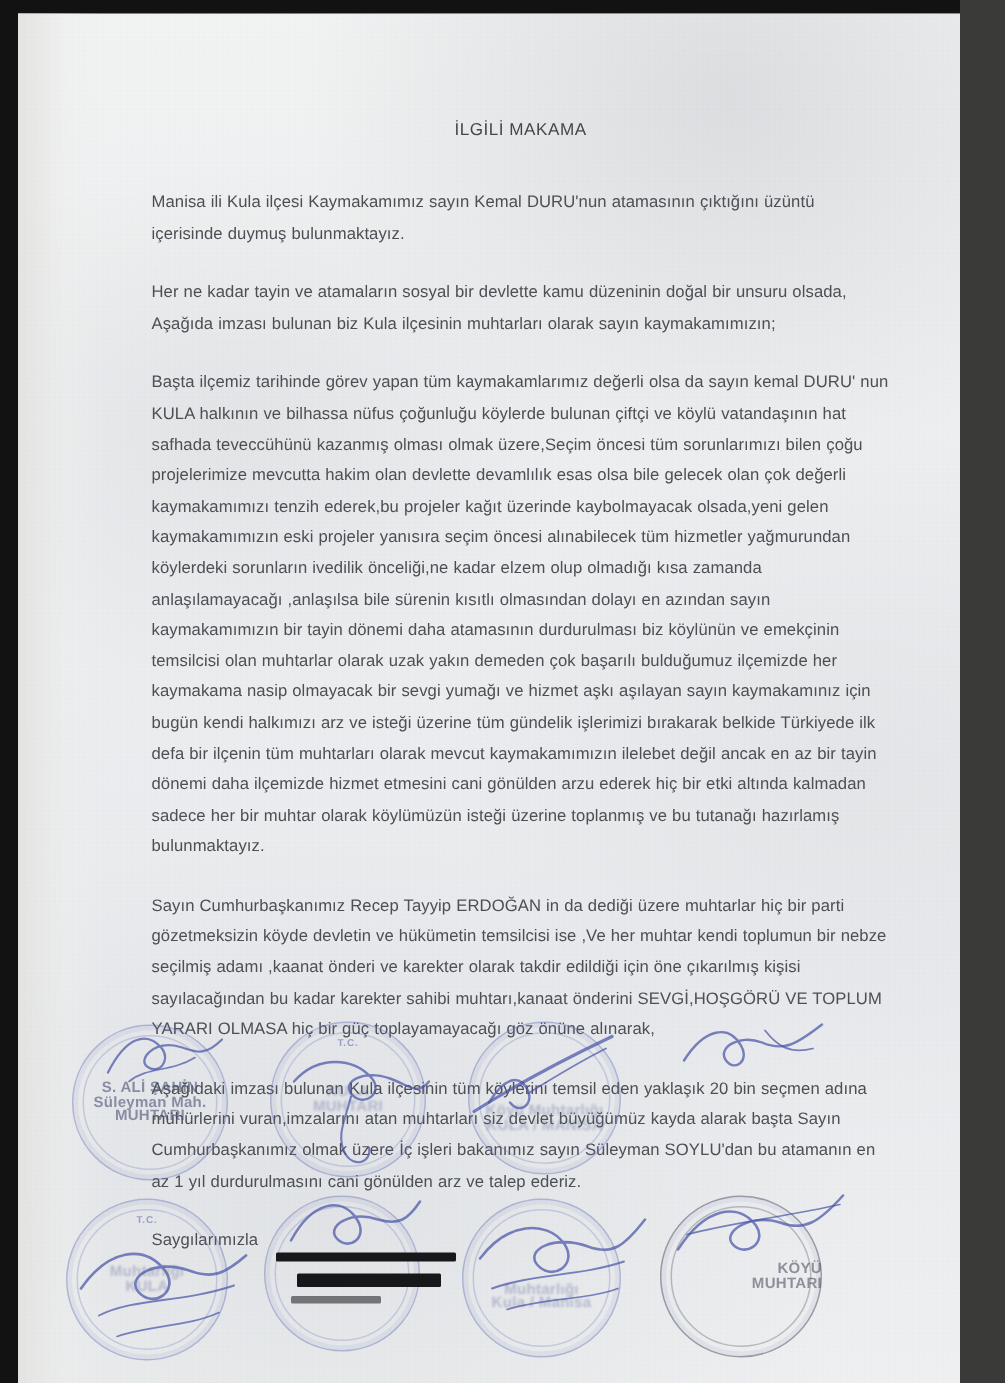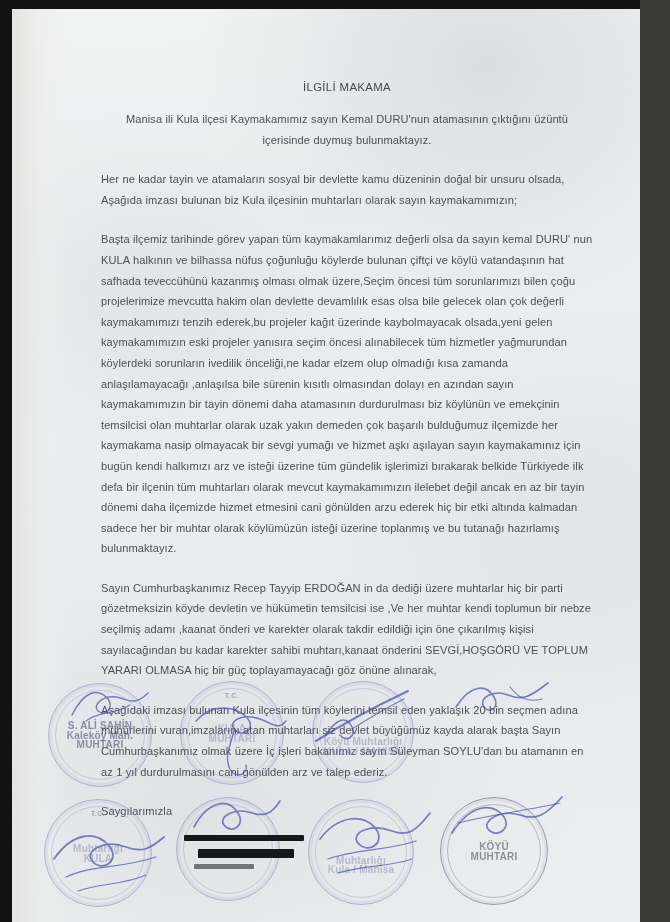--- a/index.html
+++ b/index.html
@@ -75,21 +75,21 @@
   }
   p.para {
     font-size: 11.1px;
     line-height: 20.6px;
     margin: 0 0 19px 0;
     color: #4c4f54;
     text-align: left;
     letter-spacing: .06px;
     word-spacing: .2px;
   }
-  p.first { margin-top: 16px; text-align: center; }
+  p.first { margin-top: 32px; }
   p.closing { margin-bottom: 0; }
 
   
   #stamps {
     position: absolute;
     left: 0;
     top: 660px;
     width: 658px;
     height: 253px;
     pointer-events: none;
@@ -174,21 +174,21 @@
       <p class="para closing">Saygılarımızla</p>
     </div>
 
     <div id="stamps">
 
       <div class="seal" style="left:36px; top:14px; width:104px; height:104px;">
         <div class="ring"></div>
         <div class="ring2"></div>
         <div class="stamptext">
           <span>S. ALİ ŞAHİN</span><br>
-          <span>Kaleköy Mah.</span><br>
+          <span>Süleyman Mah.</span><br>
           <span>MUHTARI</span>
         </div>
       </div>
       <div class="sig" style="left:52px; top:12px;">
         <svg width="92" height="52" viewBox="0 0 92 52">
           <path d="M8 34 C20 10, 34 6, 44 18 C50 26, 42 36, 34 30 C28 25, 38 14, 52 16 C64 18, 70 26, 84 12" stroke-width="1.5"></path>
           <path d="M22 40 C34 30, 50 34, 66 24" stroke-width="1.1" stroke-opacity=".45"></path>
         </svg>
       </div>
 
@@ -273,21 +273,21 @@
         <svg width="120" height="90" viewBox="0 0 120 90">
           <path d="M8 46 C26 22, 52 20, 64 36 C74 50, 56 62, 46 50 C38 40, 58 30, 80 38 C96 44, 104 38, 118 20" stroke-width="1.7"></path>
           <path d="M16 66 C44 56, 74 58, 104 48" stroke-width="1.3" stroke-opacity=".55"></path>
           <path d="M26 80 C52 72, 78 74, 100 66" stroke-width="1.1" stroke-opacity=".4"></path>
         </svg>
       </div>
 
       <div class="seal" style="left:428px; top:128px; width:108px; height:108px;">
         <div class="ring" style="border-color: rgba(70,74,90,0.5);"></div>
         <div class="ring2" style="border-color: rgba(70,74,90,0.32);"></div>
-        <div class="stamptext" style="color: rgba(64,68,84,0.55);">
+        <div class="stamptext" style="color: rgba(64,68,84,0.55); text-align: right;">
           <span>KÖYÜ</span><br>
           <span>MUHTARI</span>
         </div>
       </div>
       <div class="sig" style="left:436px; top:120px;">
         <svg width="118" height="60" viewBox="0 0 118 60">
           <path d="M4 44 C22 16, 44 12, 56 28 C64 40, 48 50, 40 40 C34 32, 52 20, 72 26 C88 32, 98 26, 114 8" stroke-width="1.7"></path>
           <path d="M10 34 C40 26, 76 22, 112 14" stroke-width="1.1" stroke-opacity=".45"></path>
         </svg>
       </div>

